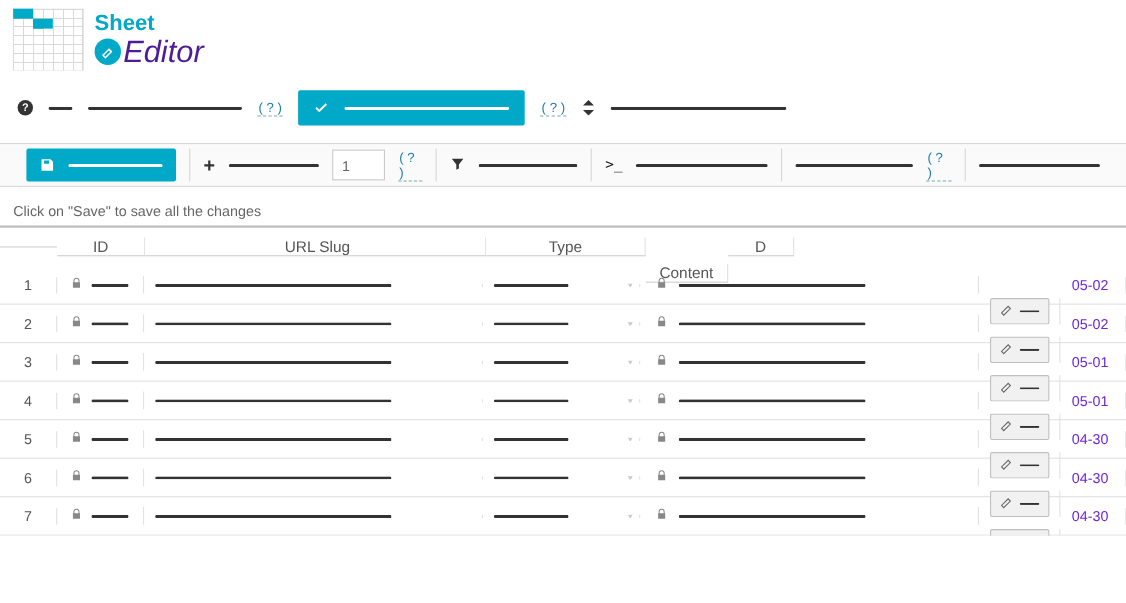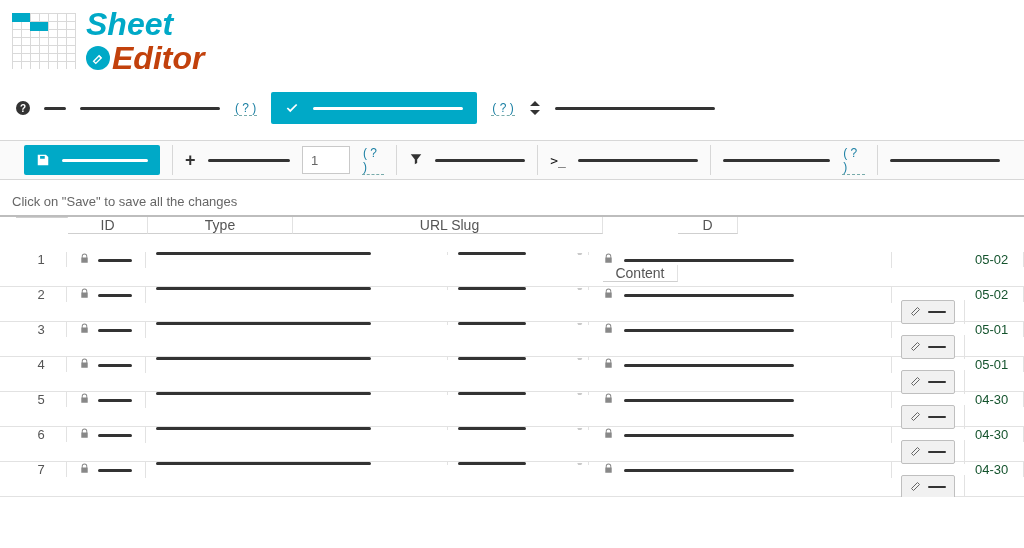--- a/index.html
+++ b/index.html
@@ -23,23 +23,23 @@
     content:""; position:absolute; inset:0;
     background:
       repeating-linear-gradient(#d9d9d9 0 1px, transparent 1px 8px),
       repeating-linear-gradient(90deg,#d9d9d9 0 1px, transparent 1px 9px);
   }
   .logo-grid::after{
     content:""; position:absolute; left:0; top:0; width:18px; height:9px; background:#00A9C7;
     box-shadow: 18px 9px 0 0 #00A9C7;
   }
   .logo-text { line-height:1; }
-  .logo-sheet { font-size:32px; font-weight:700; color:#00A9C7; font-style:italic; }
+  .logo-sheet { font-size:20px; font-weight:700; color:#00A9C7; }
   .logo-editor-row { display:flex; align-items:center; gap:2px; margin-top:2px;}
-  .logo-editor { font-size:32px; font-weight:700; color:#c2410c; font-style:italic; }
+  .logo-editor { font-size:28px; font-weight:400; color:#4c1d95; font-style:italic; }
   .badge-circle {
     width:24px; height:24px; border-radius:50%; background:#00A9C7; display:flex;
     align-items:center; justify-content:center; color:#fff;
   }
 
   
   .optbar { display:flex; align-items:center; gap:14px; padding:10px 16px 16px; }
   .help-dot { width:14px; height:14px; border-radius:50%; background:#333; color:#fff; font-size:10px;
               display:flex; align-items:center; justify-content:center; font-weight:700; }
   .dash-sm { width:22px; height:0; border-top:3px solid #333; border-radius:2px; }
@@ -69,21 +69,21 @@
     width:48px; height:28px; border:1px solid #c9c9c9; text-align:left; padding:0 8px; font-size:13px; color:#666;
     background:#fff;
   }
   .caret-prompt { font-family:Menlo,Consolas,monospace; font-size:13px; color:#111; }
 
   
   .hint { padding:14px 12px 6px; color:#666; }
 
   
   .grid { border-top:2px solid #bdbdbd; }
-  .row { display:flex; align-items:flex-start; border-bottom:1px solid #e2e2e2; height:35px;padding-left:16px; }
+  .row { display:flex; align-items:center; border-bottom:1px solid #e2e2e2; height:35px; }
   .head .cell { background:#fff; font-weight:500; border-bottom:1px solid #cfcfcf;}
   .head { border-bottom:none; }
   .cell { border-right:1px solid #e2e2e2; display:flex; align-items:center; padding:0 10px; position:relative; overflow:hidden;}
   .c-idx   { width:52px; justify-content:center; color:#555; background:#fff; }
   .head .c-idx { background:#fff; }
   .c-id    { width:80px; justify-content:center; gap:8px; }
   .c-title { width:310px; }
   .c-type  { width:145px; }
   .c-slug  { width:310px; gap:10px; padding-left:14px; }
   .c-cont  { width:75px; justify-content:center;margin-top:48px; }
@@ -95,21 +95,21 @@
   .c-slug .txt-dash { width:170px; }
   .c-title .txt-dash { width:215px; }
 
   .lock-icon { color:#777; flex:none; }
   .dd-arrow { position:absolute; right:6px; top:50%; transform:translateY(-50%); color:#c9c9c9; font-size:10px; }
   .edit-pill {
     display:flex; align-items:center; gap:6px; border:1px solid #bfbfbf; background:#f1f1f1;
     height:24px; padding:0 8px; border-radius:2px; color:#555;
   }
   .edit-pill .txt-dash { width:18px; border-top-width:2px; }
-  .date-txt { font-size:13px; color:#14532d; }
+  .date-txt { font-size:13px; color:#6d28d9; }
 
   
   .hdr-label { font-size:14px; color:#555; margin:auto; }
 
 </style>
 </head>
 <body>
 
 <div class="logo-wrap">
   <div class="logo-grid"></div>
@@ -196,26 +196,26 @@
 
 <div class="hint">Click on "Save" to save all the changes</div>
 
 <div class="grid">
 
   <div class="row head">
     <div class="cell c-idx"></div>
     <div class="cell c-id">
         <span class="hdr-label">ID</span>
       </div>
+    <div class="cell c-slug">
+        <span class="hdr-label">URL Slug</span>
+      </div>
     <div class="cell c-type">
         <span class="hdr-label">Type</span>
       </div>
-    <div class="cell c-slug">
-        <span class="hdr-label">URL Slug</span>
-      </div>
     <div class="cell c-cont">
         <span class="hdr-label">Content</span>
       </div>
     <div class="cell c-date">
         <span class="hdr-label">D</span>
       </div>
   </div>
 
   <div id="rows-mount">
       <div class="row">

